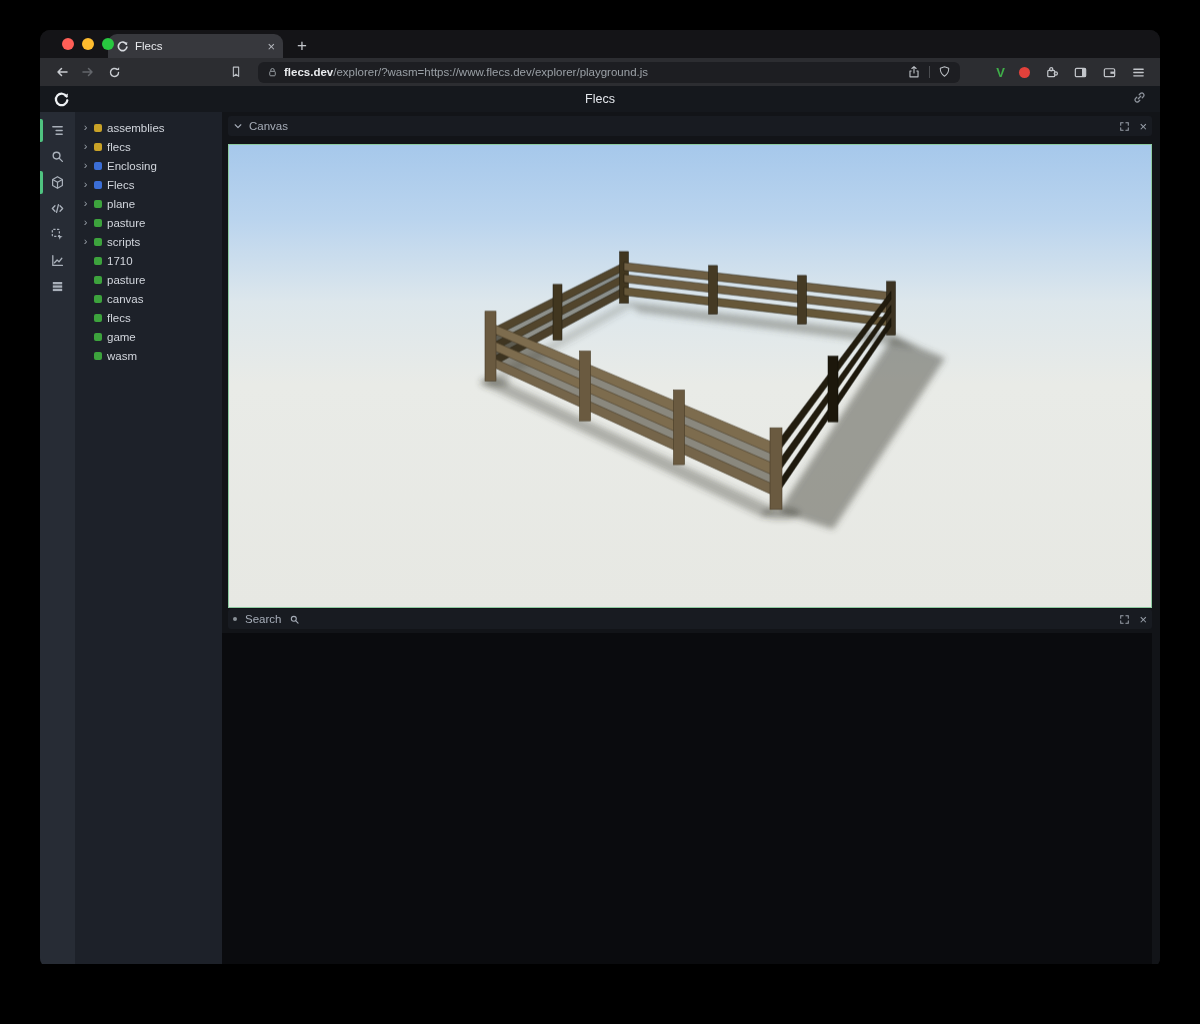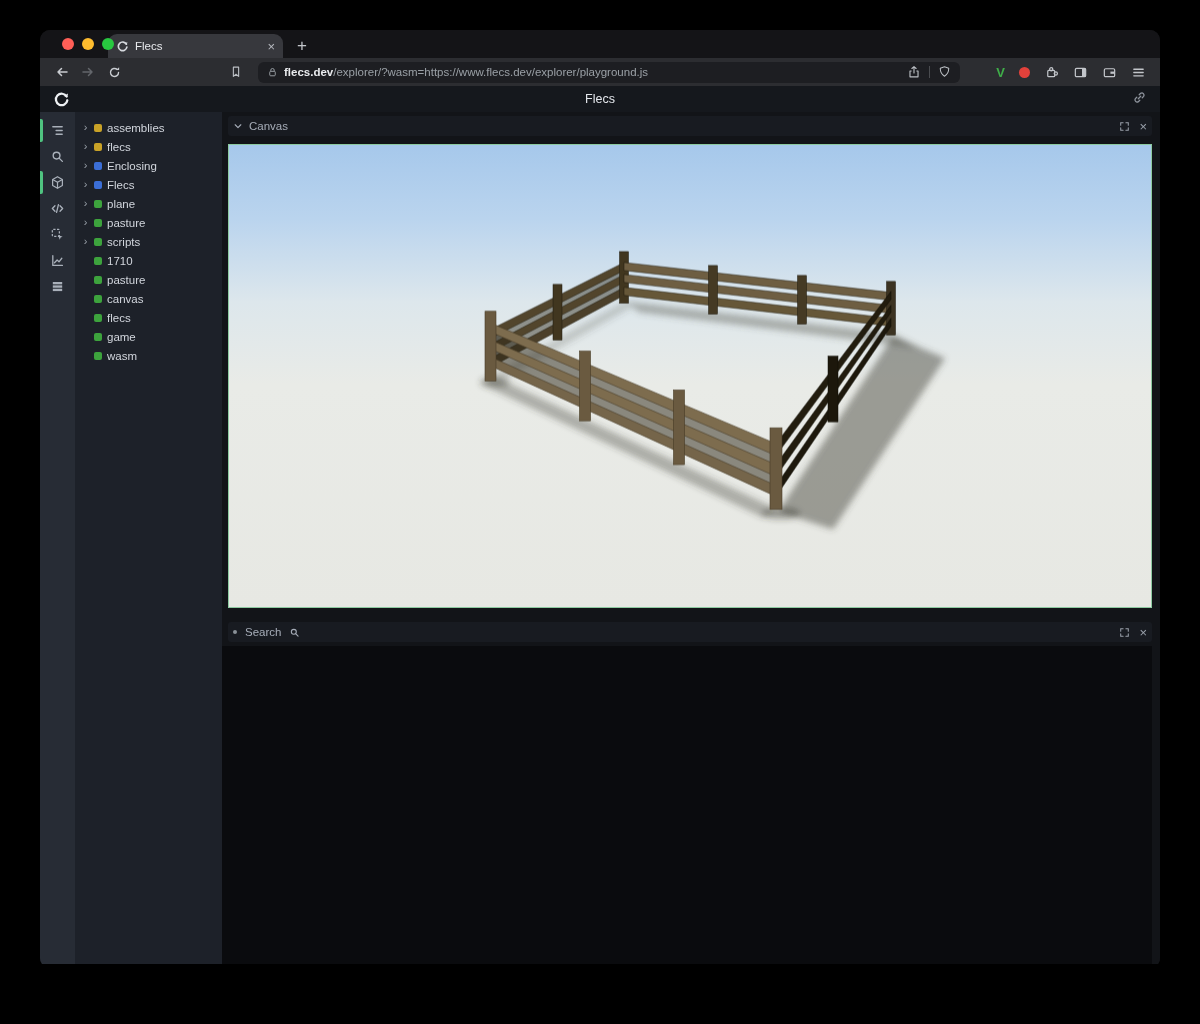--- a/index.html
+++ b/index.html
@@ -57,21 +57,21 @@
   .sq { width:8px; height:8px; border-radius:2px; flex:0 0 auto; }
 
   .main { flex:1; display:flex; flex-direction:column; padding:4px 8px 0 6px; min-width:0; background:#121418; }
   .phead { height:20px; display:flex; align-items:center; gap:6px; padding:0 5px; color:#a6adb8;
            font-size:11.5px; background:#181b21; border-radius:3px; flex:0 0 auto; }
   .phead .actions { margin-left:auto; display:flex; gap:9px; align-items:center; color:#9aa1ab; }
   .phead .close-x { font-size:13px; line-height:1; color:#9aa1ab; }
   .bullet { width:4px; height:4px; border-radius:50%; background:#8a9097; }
   .canvas3d { height:464px; margin-top:8px; border:1px solid var(--canvas-border,#8ccaa0); flex:0 0 auto; overflow:hidden; }
   .canvas3d svg { display:block; width:100%; height:100%; }
-  .search-head { margin-top:14px;gap:8px; }
+  .search-head { margin-top:1px;gap:8px; }
   .search-content { flex:1; background:#0a0b0e; margin:4px 0 0 -6px; }
   svg { flex:0 0 auto; }
 </style>
 </head>
 <body>
 
 <div class="page">
   <div class="window">
 
     <div class="tabstrip">

